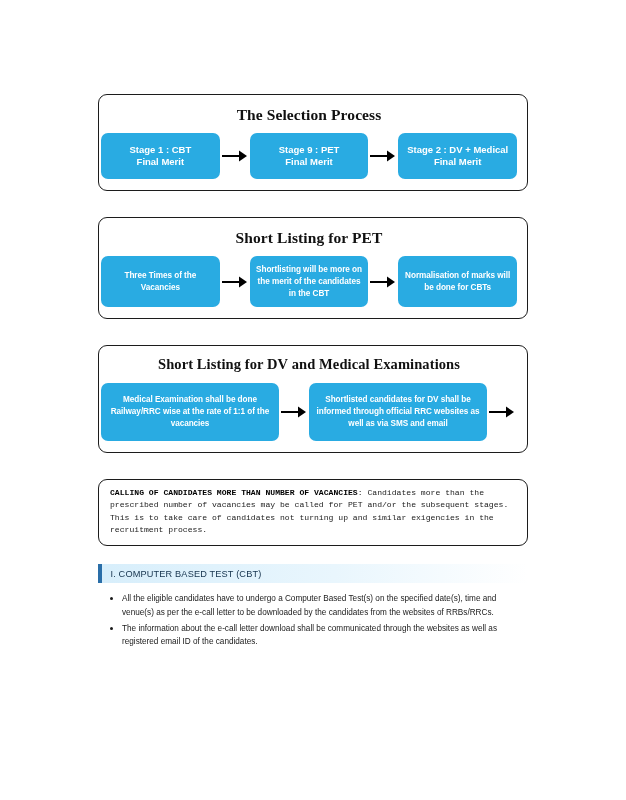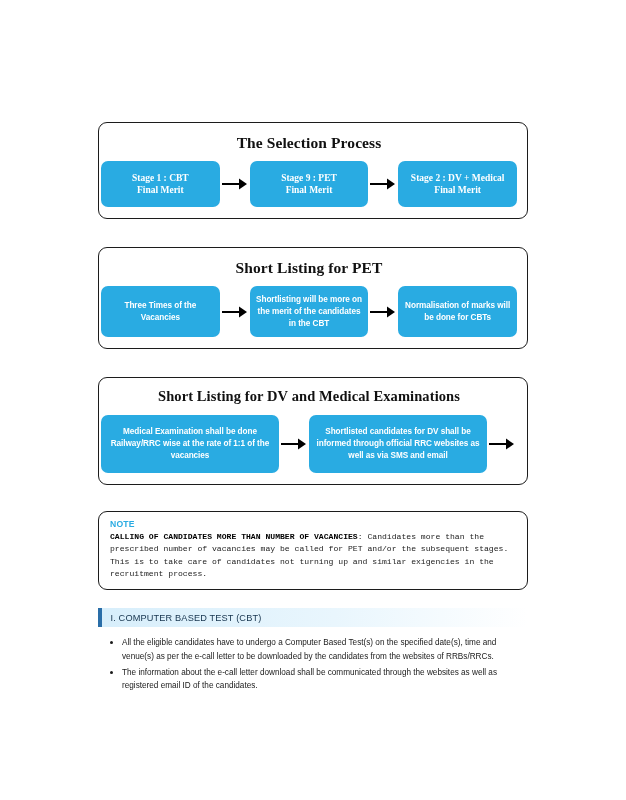--- a/index.html
+++ b/index.html
@@ -32,21 +32,20 @@
   }
 
   
   .flow-section {
     border: 1.2px solid #1c1c1c;
     border-radius: 9px;
     background: #ffffff;
     box-sizing: border-box;
     padding: 9px 10px 11px 2px;
     margin-bottom: 26px;
-    margin-top: 28px;
   }
 
   .flow-title {
     text-align: center;
     font-family: "Liberation Serif", serif;
     font-weight: bold;
     font-size: 15.5px;
     color: #111111;
     letter-spacing: 0.1px;
     margin: 2px 0 10px 0;
@@ -77,21 +76,21 @@
     justify-content: center;
     flex: 0 0 auto;
     width: 30px;
   }
   .arrow svg { display: block; }
 
   
   .sec1 .flow-box {
     flex: 1 1 0;
     min-height: 46px;
-    font-family: Liberation Serif, serif;
+    font-family: Liberation Sans, sans-serif;
     font-weight: bold;
     font-size: 9.5px;
     line-height: 1.32;
   }
 
   
   .sec2 .flow-box, .sec3 .flow-box {
     flex: 1 1 0;
     font-family: "Liberation Sans", sans-serif;
     font-weight: bold;
@@ -250,21 +249,20 @@
         <div class="flow-box">Shortlisted candidates for DV shall be informed through official RRC websites as well as via SMS and email</div>
         <div class="arrow">
           <svg width="26" height="14" viewBox="0 0 26 14" aria-hidden="true">
             <path d="M0 6 L17 6 L17 1.5 L25 7 L17 12.5 L17 8 L0 8 Z" fill="#000000"></path>
           </svg>
         </div>
       </div>
     </div>
 
     <div class="note-box">
-      <div class="note-label">NOTE</div>
       <div class="note-body"><b>CALLING OF CANDIDATES MORE THAN NUMBER OF VACANCIES</b><span>: Candidates more than the prescribed number of vacancies may be called for PET and/or the subsequent stages. This is to take care of candidates not turning up and similar exigencies in the recruitment process.</span></div>
     </div>
 
     <div class="cbt-heading">
       <div class="cbt-bar"></div>
       <div class="cbt-text">I. COMPUTER BASED TEST (CBT)</div>
     </div>
 
     <ul class="bullets">
       <li>All the eligible candidates have to undergo a Computer Based Test(s) on the specified date(s), time and venue(s) as per the e-call letter to be downloaded by the candidates from the websites of RRBs/RRCs.</li>

